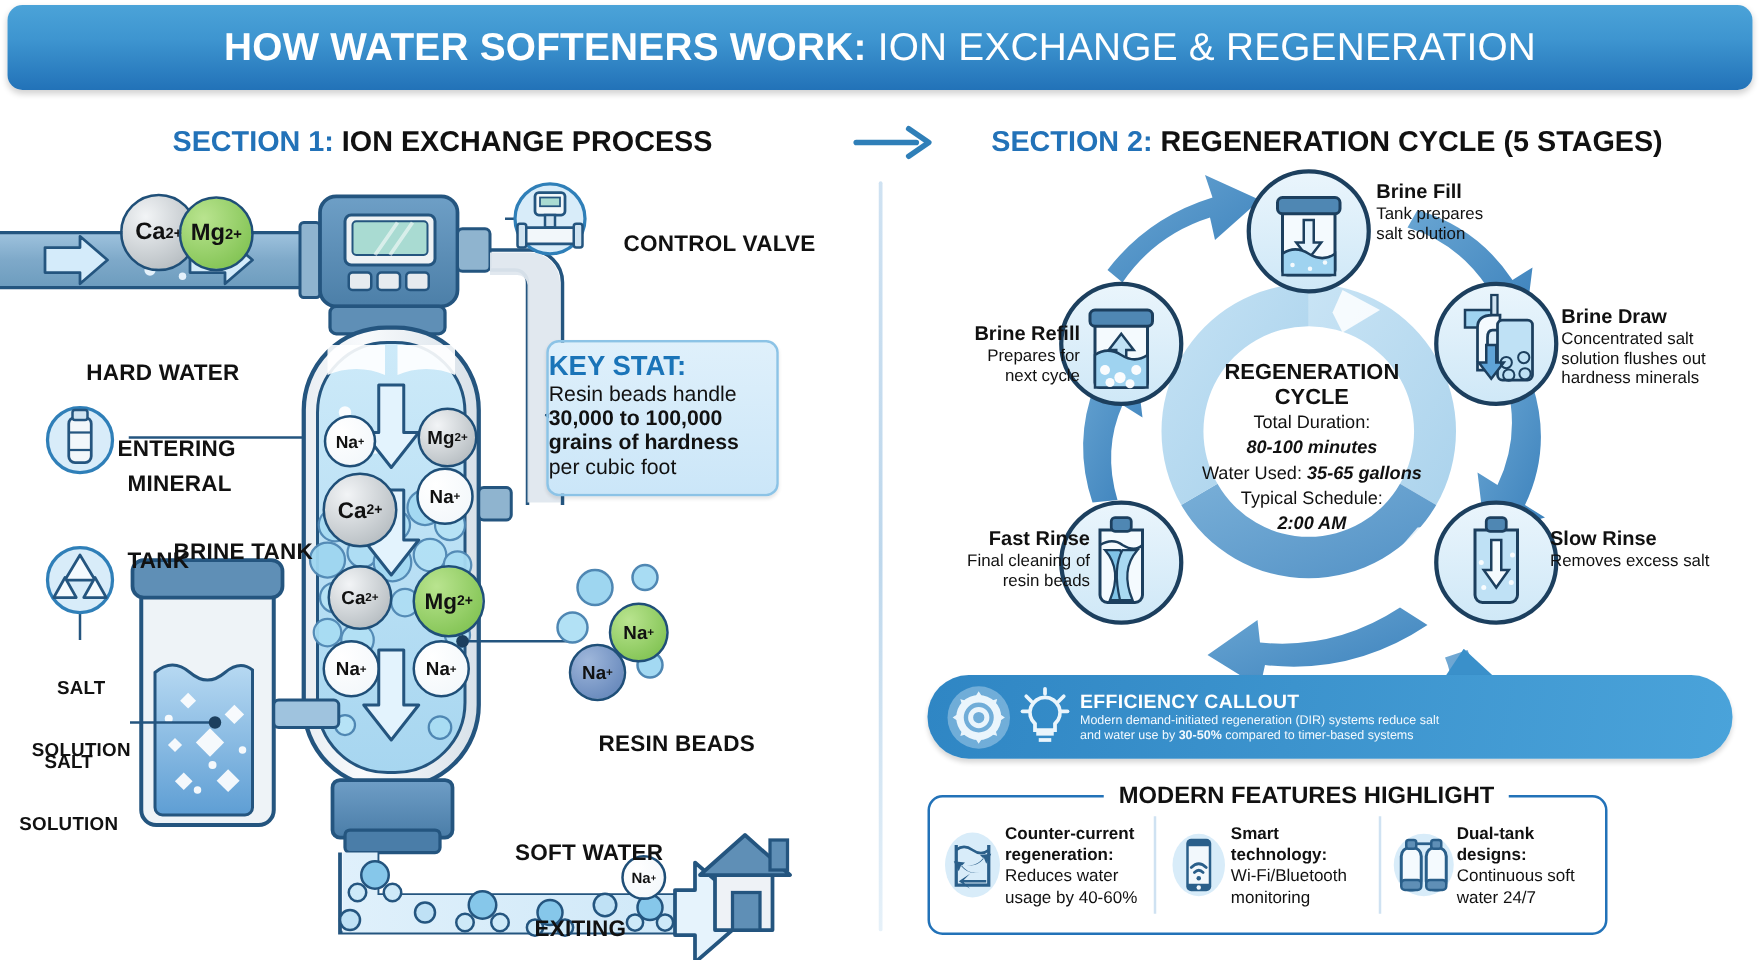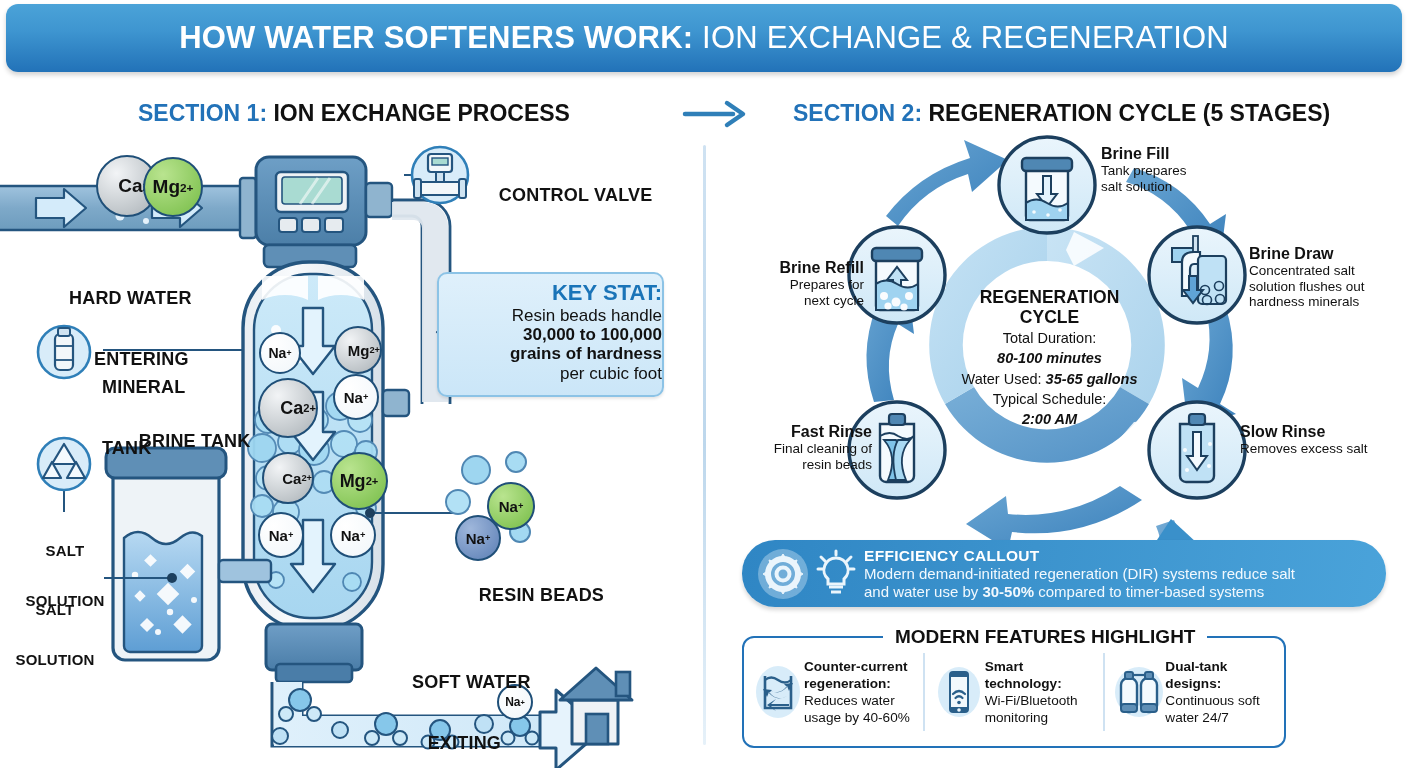--- a/index.html
+++ b/index.html
@@ -33,25 +33,25 @@
     position:absolute; left:703px; top:145px; width:3px; height:600px;
     background:linear-gradient(180deg,#cfe2f2,#bdd7ec,#e6f1f9); border-radius:2px;
   }
 
   
   .lbl { position:absolute; font-weight:bold; color:#111; line-height:1.12; white-space:pre; }
   .lbl.cap { font-size:16.5px; letter-spacing:.2px; }
 
   
   .keystat {
-    position:absolute; left:437px; top:272px; width:227px; height:125px;
+    position:absolute; left:437px; top:272px; width:186px; height:125px;
     background:linear-gradient(180deg,#dff0fb 0%,#cbe6f8 100%);
     border:2px solid #8cc3e6; border-radius:10px;
     box-shadow:0 2px 3px rgba(0,0,0,.10);
-    text-align:right; padding-top:6px;
+    text-align:left; padding-top:6px;
   }
   .keystat .ks-title { color:#1a74b8; font-size:22px; font-weight:bold; }
   .keystat .ks-l { color:#111; font-size:17px; line-height:1.13; }
   .keystat .ks-l.b { font-weight:bold; }
 
   
   .regen-center { position:absolute; left:952px; top:288px; width:195px; text-align:center; }
   .regen-center .rc-title { font-size:17.5px; font-weight:bold; color:#111; line-height:1.12; }
   .regen-center .rc-l { font-size:14.5px; color:#111; line-height:1.26; margin-top:2px; }
   .regen-center .rc-l b { font-weight:bold;font-style:italic; }
@@ -66,21 +66,21 @@
   
   .callout {
     position:absolute; left:742px; top:540px; width:644px; height:67px;
     border-radius:33px;
     background:linear-gradient(100deg,#2f86c4 0%,#3c93cd 45%,#4aa3da 100%);
     box-shadow:0 3px 4px rgba(0,0,0,.16);
     display:flex; align-items:center;
   }
   .callout .c-texts { margin-left:4px; }
   .callout .c-title { color:#fff; font-size:15.5px; font-weight:bold; letter-spacing:.3px; }
-  .callout .c-body { color:#f2f9fe; font-size:15px; line-height:1.2; }
+  .callout .c-body { color:#f2f9fe; font-size:10px; line-height:1.2; }
   .callout .c-body b { font-weight:bold; }
   .callout-tail {
     position:absolute; left:1155px; top:519px; width:42px; height:24px;
     background:#3a90ca; clip-path:polygon(38% 0,100% 100%,0 100%);
   }
 
   
   .features {
     position:absolute; left:742px; top:636px; width:544px; height:112px;
     border:2.5px solid #2272b8; border-radius:12px; background:#fff;
@@ -95,21 +95,21 @@
   .feat .f-ico { flex:0 0 auto; width:52px; height:62px; display:flex; align-items:center; justify-content:center; }
   .feat .f-txt { font-size:13.6px; line-height:1.26; color:#111; }
   .feat .f-txt b { font-weight:bold; }
 
   
   .ion {
     position:absolute; border-radius:50%; display:flex; align-items:center; justify-content:center;
     font-weight:bold; color:#111; border:2.2px solid #1f4f78;
   }
   .ion sup { font-size:.62em; vertical-align:super; }
-  .ion.ca { background:radial-gradient(circle at 32% 28%,#f2f4f6,#bfc5c9 70%,#a8aeb3);justify-content:flex-end; }
+  .ion.ca { background:radial-gradient(circle at 32% 28%,#f2f4f6,#bfc5c9 70%,#a8aeb3); }
   .ion.mg { background:radial-gradient(circle at 32% 28%,#b9e48f,#8ac85c 70%,#76bb4a); }
   .ion.na-w { background:radial-gradient(circle at 32% 28%,#ffffff,#f4f8fb 75%,#e6eef4); }
   .ion.na-g { background:radial-gradient(circle at 32% 28%,#b9e48f,#8ac85c 70%,#76bb4a); }
   .ion.na-b { background:radial-gradient(circle at 32% 28%,#9fb7db,#6f8fc0 70%,#5f81b4); }
 
   svg { display:block; overflow:visible; }
 </style>
 </head>
 <body>
 

